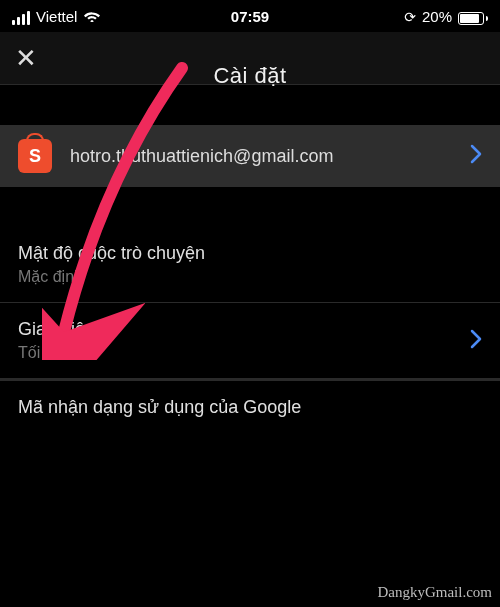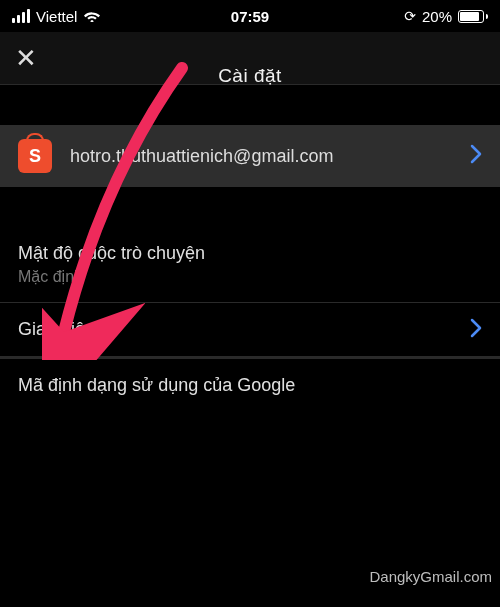--- a/index.html
+++ b/index.html
@@ -1,46 +1,46 @@
 <!DOCTYPE html>
 <html><head>
 <meta charset="utf-8">
 <style>
   * { margin: 0; padding: 0; box-sizing: border-box; }
   html, body { width: 500px; height: 607px; background: #000; font-family: -apple-system, "Helvetica Neue", Arial, sans-serif; color: #fff; overflow: hidden; position: relative; }
   .status-bar { height: 32px; display: flex; align-items: center; justify-content: space-between; padding: 0 12px; font-size: 15px; font-weight: 500; }
-  .sb-left, .sb-right { display: flex; align-items: center; gap: 6px; }
+  .sb-left, .sb-right { display: flex; align-items: flex-end; gap: 6px; }
   .sb-center { position: absolute; left: 50%; transform: translateX(-50%); font-weight: 600; }
   .signal { display: inline-flex; align-items: flex-end; gap: 2px; }
   .signal span { width: 3px; background: #fff; border-radius: 1px; }
   .signal span:nth-child(1){height:5px}.signal span:nth-child(2){height:8px}.signal span:nth-child(3){height:11px}.signal span:nth-child(4){height:14px}
   .wifi svg { width: 18px; height: 14px; }
   .battery { display: inline-flex; align-items: center; gap: 2px; }
   .batt-body { width: 26px; height: 13px; border: 1.5px solid #fff; border-radius: 3px; position: relative; }
   .batt-fill { position: absolute; left: 1px; top: 1px; bottom: 1px; background: #fff; border-radius: 1px; }
   .batt-tip { width: 2px; height: 5px; background: #fff; border-radius: 0 2px 2px 0; }
   .header { height: 52px; display: flex; align-items: center; position: relative; background: #121212; }
   .close-x { width: 52px; height: 52px; display: flex; align-items: center; justify-content: center; font-size: 26px; color: #ddd; }
-  .title { position: absolute; left: 50%; transform: translateX(-50%); font-size: 19px; font-weight: 400; font-family: "Product Sans","Google Sans",Arial,sans-serif; letter-spacing: 0.5px; color: #f1f1f1; margin-top: 36px; }
+  .title { position: absolute; left: 50%; transform: translateX(-50%); font-size: 22px; font-weight: 400; font-family: "Product Sans","Google Sans",Arial,sans-serif; letter-spacing: 0.5px; color: #f1f1f1; margin-top: 36px; }
   .sep-thin { height: 1px; background: #2a2a2a; }
   .gap { height: 40px; background: #000; }
   .account-row { height: 62px; background: #2e2e2e; display: flex; align-items: center; padding: 0 18px; gap: 18px; }
   .shopee { width: 34px; height: 34px; background: #ee4d2d; border-radius: 6px; display: flex; align-items: center; justify-content: center; position: relative; }
   .shopee::before { content: ""; position: absolute; top: -6px; left: 50%; transform: translateX(-50%); width: 14px; height: 8px; border: 2px solid #ee4d2d; border-bottom: none; border-radius: 8px 8px 0 0; background: transparent; }
   .shopee span { color: #fff; font-weight: 700; font-size: 18px; font-family: Arial, sans-serif; }
   .account-email { flex: 1; font-size: 18px; color: #ddd; }
   .chevron { color: #4c8bf5; }
   .chevron svg { width: 12px; height: 20px; }
   .list { background: #000; }
   .row { padding: 16px 18px; position: relative; }
   .row-label { font-size: 18px; color: #e0e0e0; }
   .row-value { font-size: 16px; color: #777; margin-top: 4px; }
   .row .chev { position: absolute; right: 18px; top: 50%; transform: translateY(-50%); }
   .divider { height: 1px; background: #2a2a2a; margin: 0; }
-  .watermark { position: absolute; right: 8px; bottom: 22px; font-size: 15px; color: #bdbdbd; font-family: Liberation Sans, sans-serif; }
+  .watermark { position: absolute; right: 8px; bottom: 6px; font-size: 15px; color: #bdbdbd; font-family: Liberation Serif, serif; }
   .arrow-overlay { position: absolute; top: 60px; left: 42px; width: 180px; height: 300px; pointer-events: none; }
 </style>
 </head>
 <body>
 
 <div class="status-bar">
   <div class="sb-left">
     <span class="signal">
         <span></span>
         <span></span>
@@ -92,34 +92,35 @@
 <div class="list">
 
   <div class="row">
     <div class="row-label">Mật độ cuộc trò chuyện</div>
     <div class="row-value">Mặc định</div>
   </div>
   <div class="divider"></div>
 
   <div class="row">
     <div class="row-label">Giao diện</div>
+    <div class="row-value">Tối</div>
     <div class="chev chevron">
       <svg viewBox="0 0 12 20">
           <path fill="none" stroke="currentColor" stroke-width="2.5" stroke-linecap="round" stroke-linejoin="round" d="M2 2l8 8-8 8"></path>
         </svg>
     </div>
   </div>
   <div class="divider"></div>
 
   <div class="divider"></div>
 
   <div class="divider"></div>
 
   <div class="row">
-    <div class="row-label">Mã định dạng sử dụng của Google</div>
+    <div class="row-label">Mã nhận dạng sử dụng của Google</div>
   </div>
 
 </div>
 
 <div class="watermark">DangkyGmail.com</div>
 
 <svg class="arrow-overlay" viewBox="0 0 180 300">
   <defs>
     <marker id="ah" markerWidth="12" markerHeight="12" refX="4" refY="6" orient="auto">
       <path d="M0,0 L12,6 L0,12 L4,6 Z" fill="#ef2a5b"></path>

